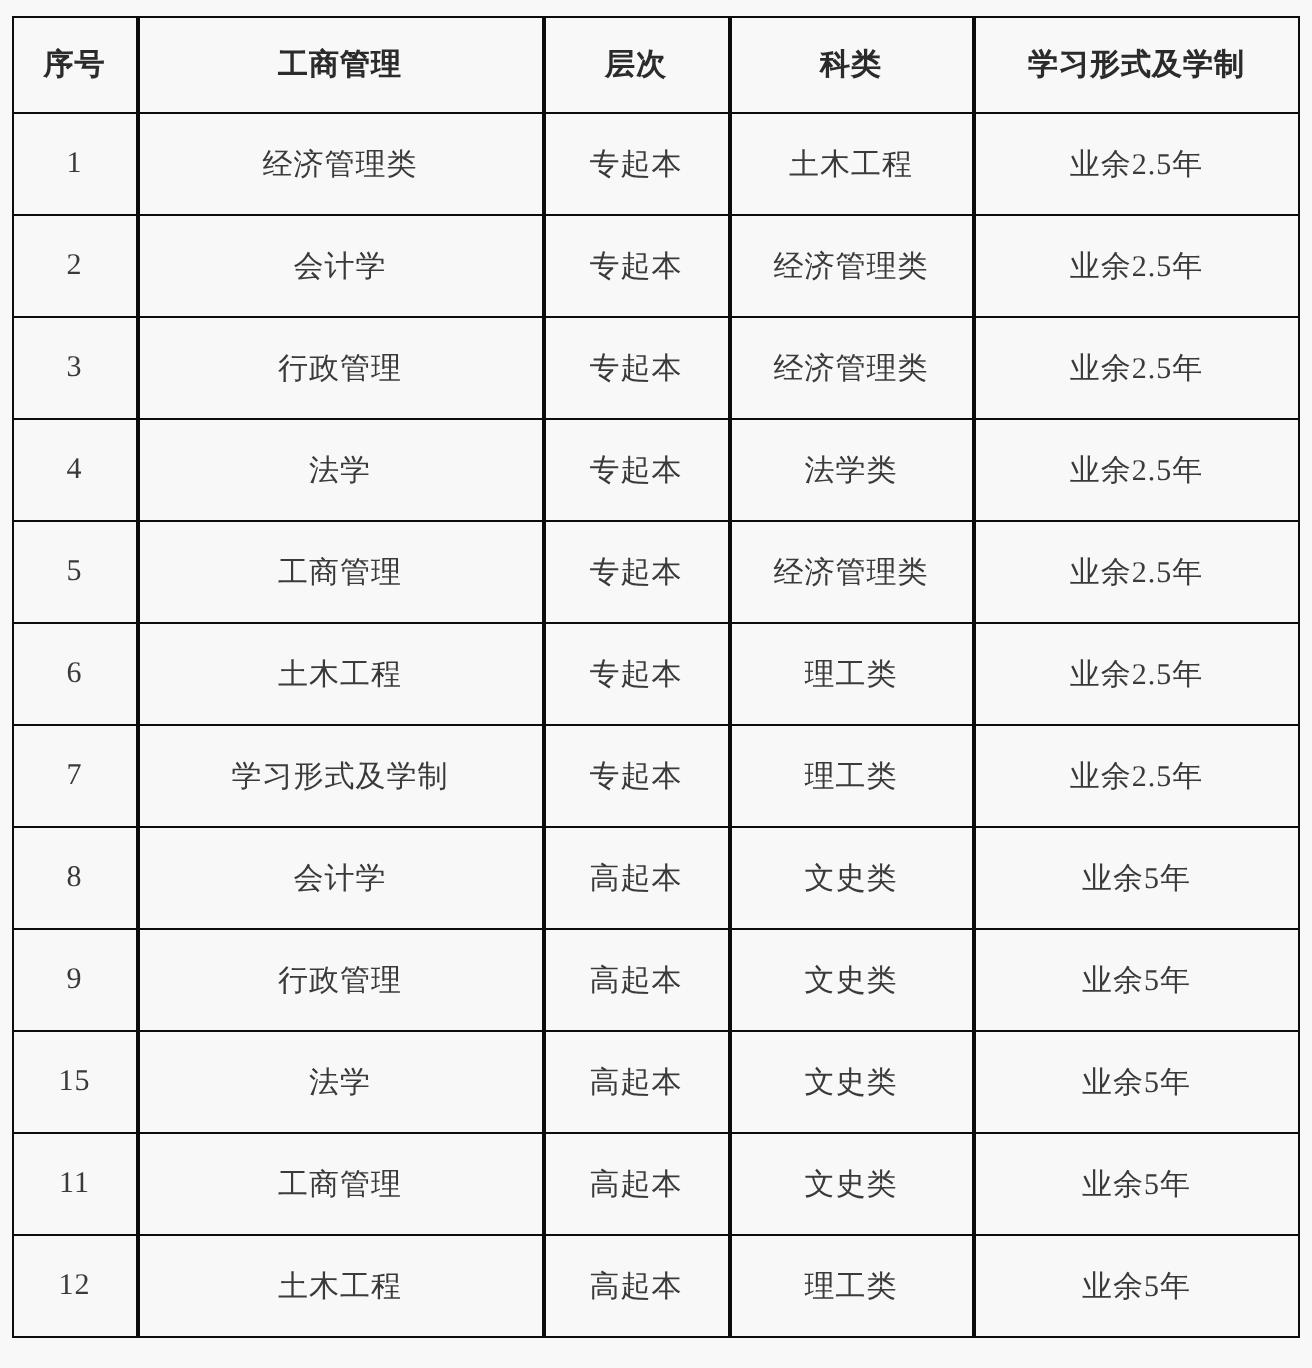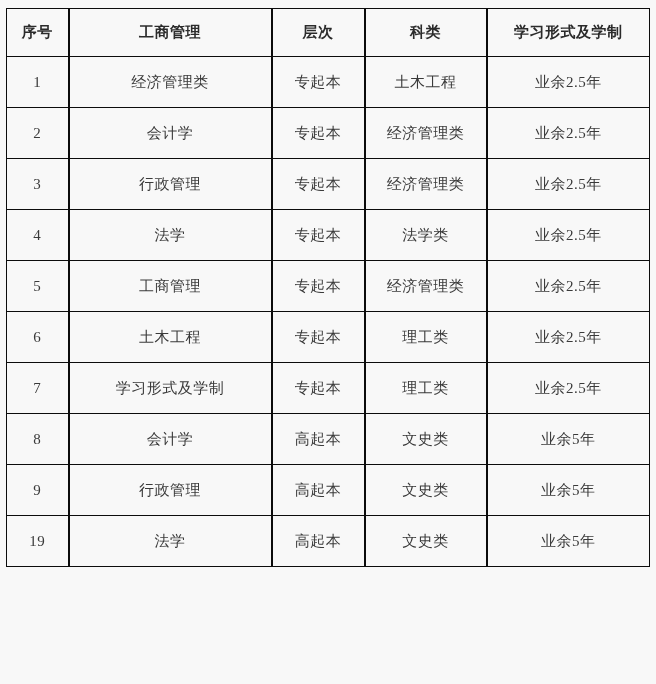--- a/index.html
+++ b/index.html
@@ -131,21 +131,35 @@
           <td>业余5年</td>
         </tr>
         <tr>
           <td>9</td>
           <td>行政管理</td>
           <td>高起本</td>
           <td>文史类</td>
           <td>业余5年</td>
         </tr>
         <tr>
-          <td>19</td>
+          <td>15</td>
           <td>法学</td>
           <td>高起本</td>
           <td>文史类</td>
+          <td>业余5年</td>
+        </tr>
+        <tr>
+          <td>11</td>
+          <td>工商管理</td>
+          <td>高起本</td>
+          <td>文史类</td>
+          <td>业余5年</td>
+        </tr>
+        <tr>
+          <td>12</td>
+          <td>土木工程</td>
+          <td>高起本</td>
+          <td>理工类</td>
           <td>业余5年</td>
         </tr>
       </tbody>
   </table>
 </div>
 
 </body></html>

